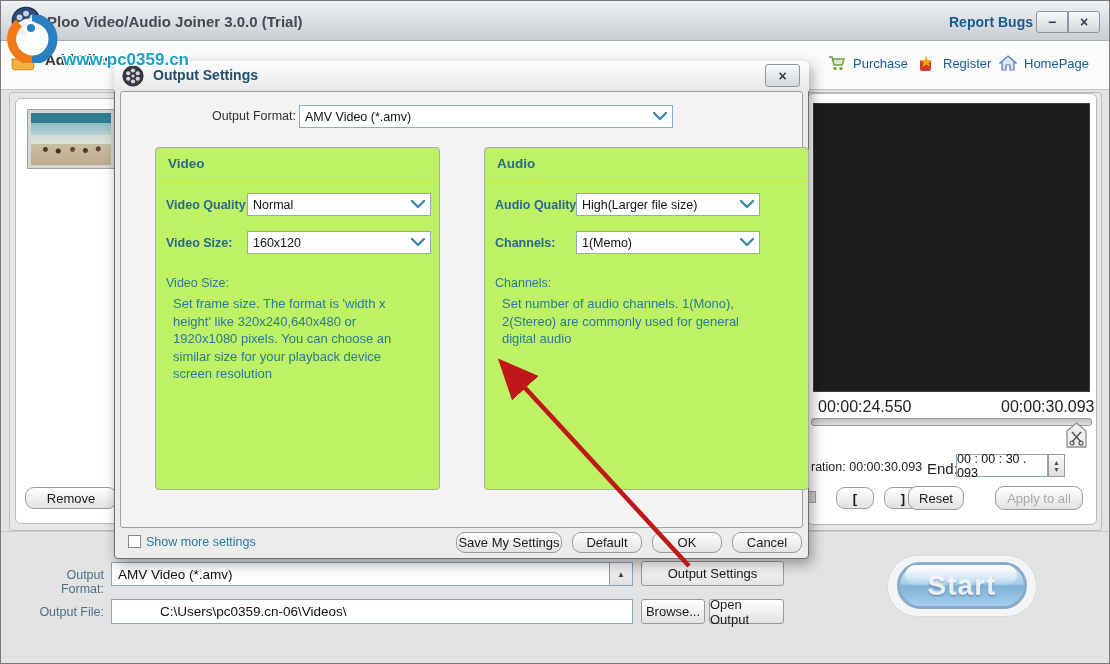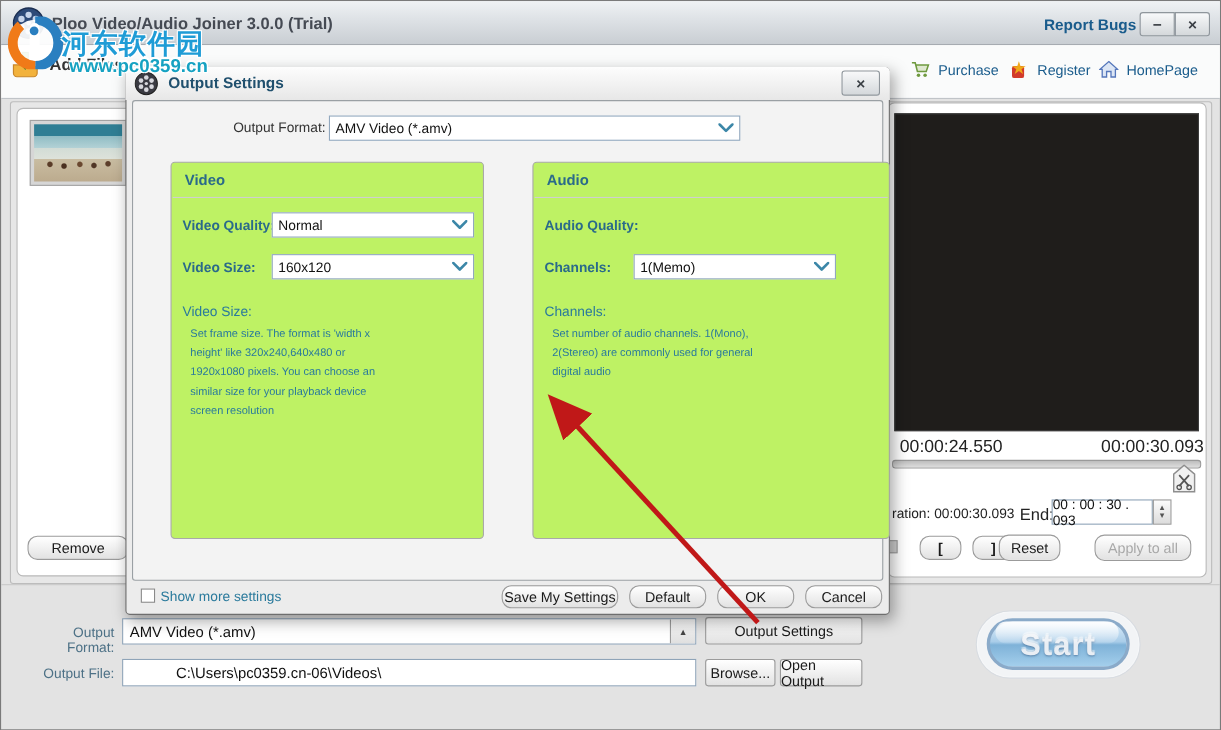--- a/index.html
+++ b/index.html
@@ -54,21 +54,21 @@
   .dlgtitle{font-size:14px;font-weight:bold;color:#20506e;}
   .dlginner{left:119px;top:90px;width:683px;height:437px;background:#f3f3f3;border:1px solid #9aa0a4;border-radius:3px;}
   .grp{position:absolute;background:#bef264;border:1px solid #a9a9a9;border-radius:4px;box-sizing:border-box;}
   .grphead{position:absolute;left:12px;top:8px;font-size:13.5px;font-weight:bold;color:#2a6a8a;}
   .grpline{position:absolute;left:1px;right:1px;top:31px;border-bottom:1px solid #cfcfcf;}
   .lblb{font-weight:bold;font-size:12.5px;color:#2a6a8a;white-space:nowrap;}
   .teal{color:#2a7a9c;}
   .combo{position:absolute;display:flex;align-items:stretch;background:#fff;border:1px solid #92a8be;box-sizing:border-box;}
   .combo .val{flex:1;font-size:12.5px;color:#111;display:flex;align-items:center;padding-left:5px;white-space:nowrap;overflow:hidden;}
   .combo .dd{width:25px;display:flex;align-items:center;justify-content:center;}
-  .helptxt{font-size:10px;line-height:17.5px;color:#2a7a9c;white-space:pre-line;}
+  .helptxt{font-size:13px;line-height:17.5px;color:#2a7a9c;white-space:pre-line;}
   .chk{width:13px;height:13px;background:#fff;border:1px solid #8a8a8a;}
   .nub{left:806px;top:490px;width:9px;height:12px;background:#cfcfcf;border:1px solid #a0a0a0;}
   .overlay{left:0;top:0;width:1110px;height:664px;pointer-events:none;}
   .wmname{font-size:25px;font-weight:bold;color:#1f9cd6;letter-spacing:1px;text-shadow:-1px -1px 0 #fff,1px -1px 0 #fff,-1px 1px 0 #fff,1px 1px 0 #fff;}
   .wmurl{font-size:17px;font-weight:bold;color:#16a2c2;text-shadow:-1px -1px 0 #fff,1px -1px 0 #fff,-1px 1px 0 #fff,1px 1px 0 #fff;}
 </style>
 </head>
 <body>
 
 <div id="app">
@@ -248,20 +248,28 @@
 height' like 320x240,640x480 or
 1920x1080 pixels. You can choose an
 similar size for your playback device
 screen resolution</div>
     </div>
 
     <div class="grp" style="left:363px;top:55px;width:325px;height:343px;">
       <span class="grphead">Audio</span>
       <div class="grpline"></div>
       <span class="abs lblb" style="left:10px;top:50px;">Audio Quality:</span>
+      <div class="combo" style="left:91px;top:45px;width:184px;height:23px;">
+        <span class="val">High(Larger file size)</span>
+        <span class="dd">
+          <svg width="14" height="9" viewBox="0 0 14 9">
+              <path d="M1 1 L7 7 L13 1" fill="none" stroke="#3c87a8" stroke-width="2.4" stroke-linecap="round" stroke-linejoin="round"></path>
+            </svg>
+        </span>
+      </div>
       <span class="abs lblb" style="left:10px;top:88px;">Channels:</span>
       <div class="combo" style="left:91px;top:83px;width:184px;height:23px;">
         <span class="val">1(Memo)</span>
         <span class="dd">
           <svg width="14" height="9" viewBox="0 0 14 9">
               <path d="M1 1 L7 7 L13 1" fill="none" stroke="#3c87a8" stroke-width="2.4" stroke-linecap="round" stroke-linejoin="round"></path>
             </svg>
         </span>
       </div>
       <span class="abs teal" style="left:10px;top:128px;font-size:12.5px;">Channels:</span>
@@ -295,16 +303,15 @@
     <line x1="688" y1="565" x2="503" y2="364" stroke="#c01818" stroke-width="4.5" marker-end="url(#ah)"></line>
   </svg>
 
   <svg class="abs" style="left:6px;top:14px;" width="52" height="48" viewBox="0 0 52 48">
     <circle cx="25" cy="24" r="21" fill="#ffffff" opacity="0.92"></circle>
     <path d="M25 3 a21 21 0 0 1 0 42" fill="none" stroke="#2a7fc0" stroke-width="9"></path>
     <path d="M25 45 a21 21 0 0 1 -13 -37" fill="none" stroke="#f07a18" stroke-width="9"></path>
     <rect x="20" y="6" width="9" height="34" rx="4.5" fill="#ffffff"></rect>
     <circle cx="24" cy="13" r="4" fill="#2a7fc0"></circle>
   </svg>
-  <span class="abs wmname" style="left:55px;top:22px;">河东软件园</span>
   <span class="abs wmurl" style="left:62px;top:49px;">www.pc0359.cn</span>
 
 </div>
 
 </body></html>

